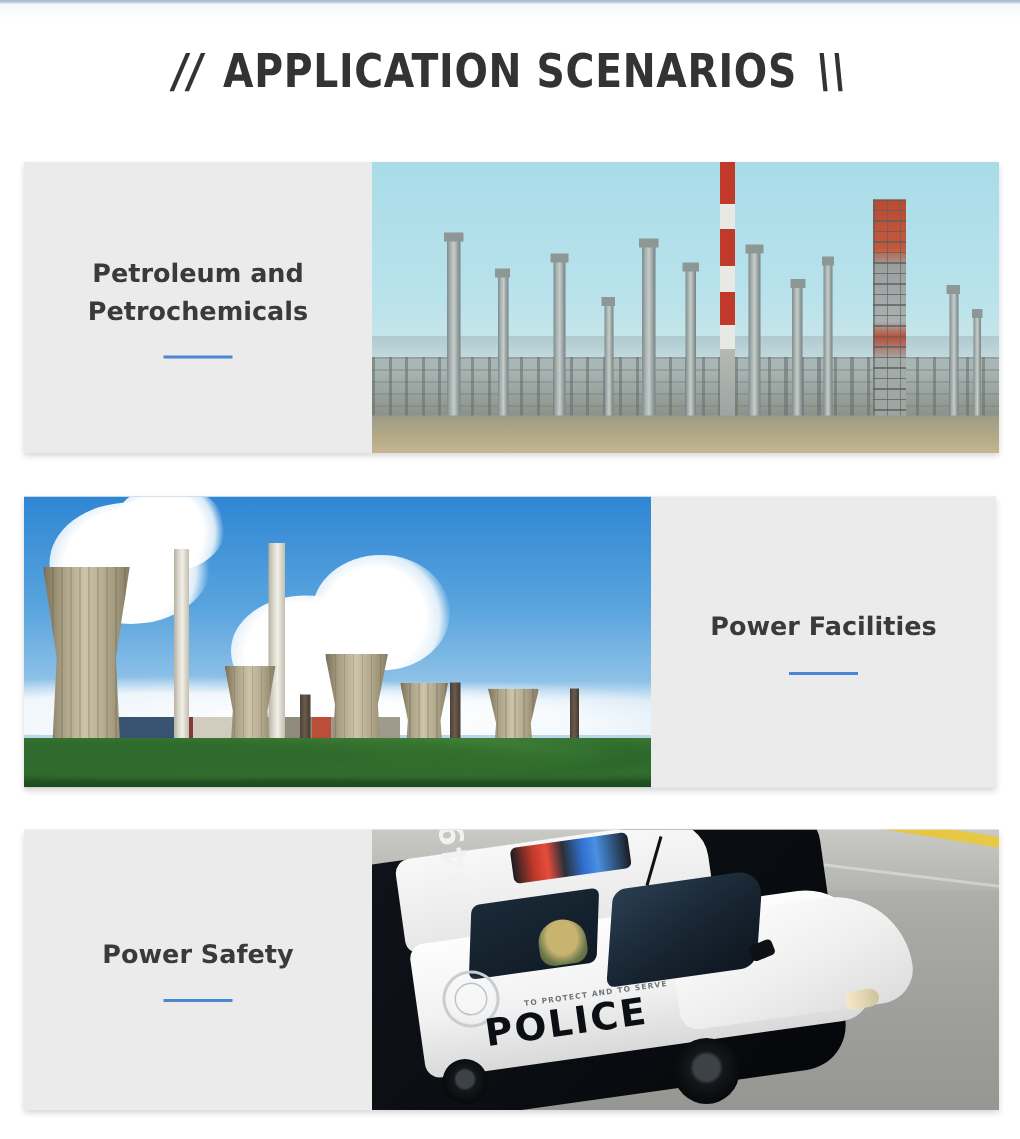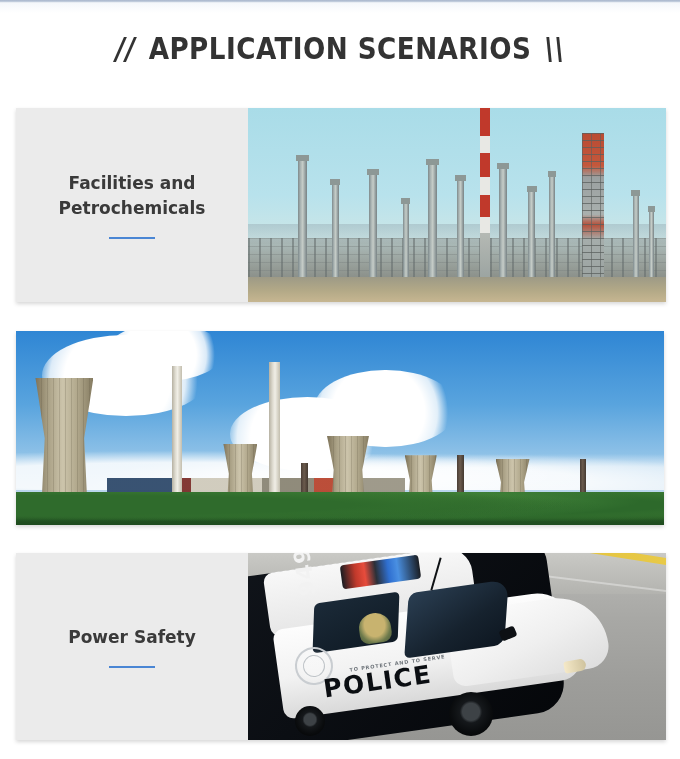--- a/index.html
+++ b/index.html
@@ -321,21 +321,21 @@
 
 <div class="top-rule"></div>
 <div class="top-rule-fade"></div>
 
 <div class="heading">
   <span class="slash">//</span><span>APPLICATION SCENARIOS</span><span class="slash">\\</span>
 </div>
 
 <div class="card" id="card-1">
   <div class="card-text">
-    <div class="card-title">Facilities and Petrochemicals</div>
+    <div class="card-title">Petroleum and Petrochemicals</div>
     <div class="card-rule"></div>
   </div>
   <div class="card-photo ph-refinery">
     <div class="hills"></div>
     <div class="plant-base"></div>
     <div class="col top-cap" style="left:12%;width:9px;height:62%;"></div>
     <div class="col top-cap" style="left:20%;width:7px;height:50%;"></div>
     <div class="col top-cap" style="left:29%;width:8px;height:55%;"></div>
     <div class="col top-cap" style="left:37%;width:6px;height:40%;"></div>
     <div class="col top-cap" style="left:43%;width:9px;height:60%;"></div>
@@ -363,20 +363,24 @@
     <div class="chimney" style="left:24%;width:10px;height:74%;"></div>
     <div class="chimney" style="left:39%;width:11px;height:76%;"></div>
     <div class="ctower" style="left:32%;width:34px;height:34%;"></div>
     <div class="ctower" style="left:48%;width:42px;height:38%;"></div>
     <div class="ctower" style="left:60%;width:32px;height:28%;"></div>
     <div class="chimney dark" style="left:44%;width:7px;height:24%;"></div>
     <div class="chimney dark" style="left:68%;width:7px;height:28%;"></div>
     <div class="ctower" style="left:74%;width:34px;height:26%;"></div>
     <div class="chimney dark" style="left:87%;width:6px;height:26%;"></div>
     <div class="trees"></div>
+  </div>
+  <div class="card-text">
+    <div class="card-title">Power Facilities</div>
+    <div class="card-rule"></div>
   </div>
 </div>
 
 <div class="card" id="card-3">
   <div class="card-text">
     <div class="card-title">Power Safety</div>
     <div class="card-rule"></div>
   </div>
   <div class="card-photo ph-police">
     <div class="road-top"></div>

